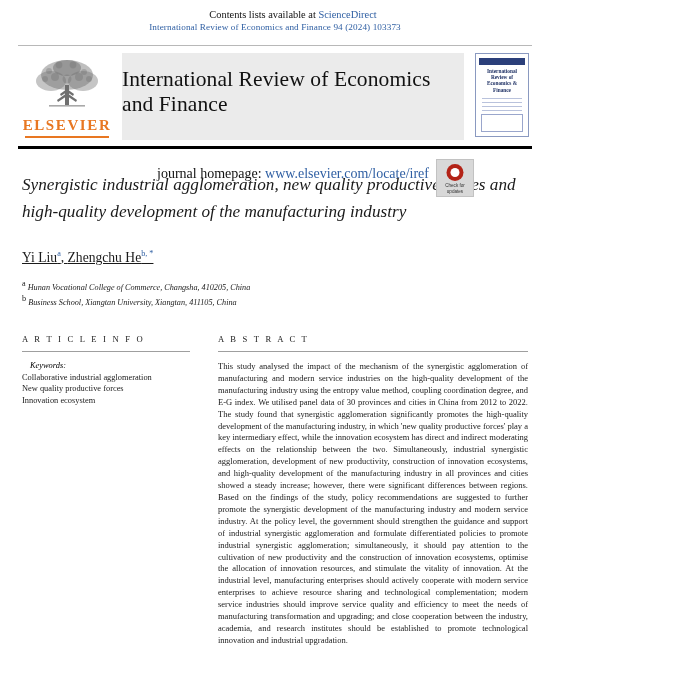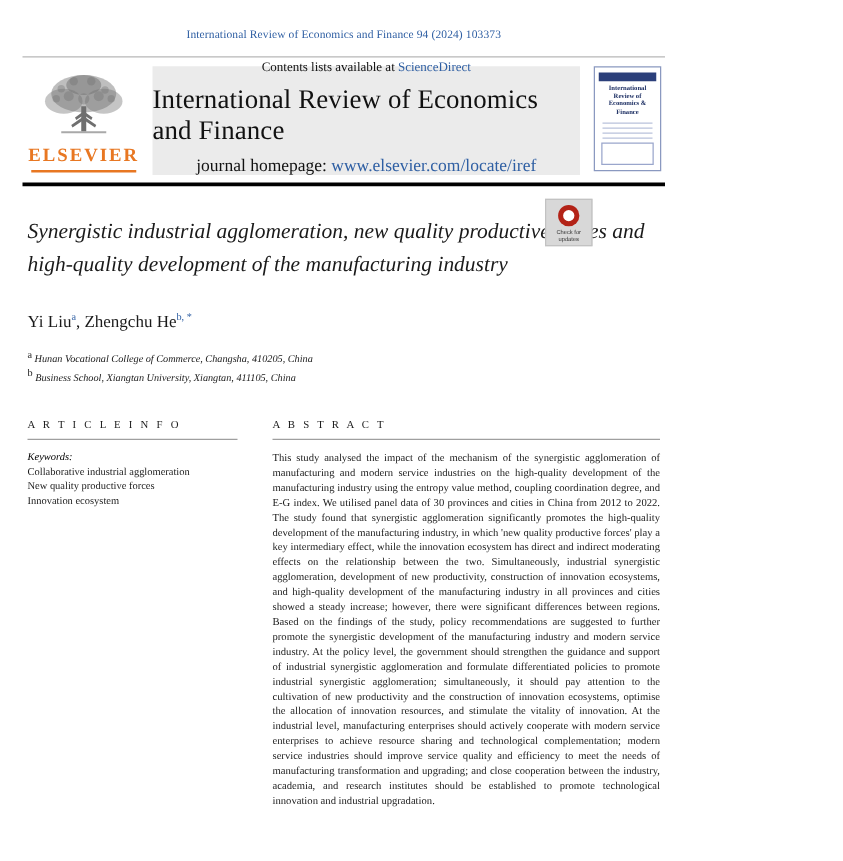--- a/index.html
+++ b/index.html
@@ -72,20 +72,21 @@
   .journal-center {
     flex: 1 1 auto;
     background: #ebebeb;
     margin: 0 8px 0 6px;
     display: flex;
     flex-direction: column;
     align-items: center;
     justify-content: center;
     padding: 4px 0 6px 0;
     box-sizing: border-box;
+    gap: 40px;
   }
   .contents-line {
     font-size: 10.4px;
     color: #111111;
     margin-bottom: 5px;
   }
   .contents-line .sd-link {
     color: #2f5fa3;
   }
   .journal-title {
@@ -205,20 +206,21 @@
     font-size: 4.6px;
     color: #333333;
     line-height: 5.4px;
   }
 
   
   .authors {
     margin: 24px 22px 0 22px;
     font-size: 13.6px;
     color: #1a1a1a;
+    text-decoration: underline;
   }
   .authors sup, .aff sup {
     font-size: 8.2px;
     vertical-align: super;
   }
   .authors .sup-link {
     color: #2f5fa3;
   }
   .affiliations {
     margin: 12px 22px 0 22px;
@@ -257,20 +259,21 @@
   }
   .rule {
     border-top: 1px solid #9f9f9f;
     margin: 0 0 9px 0;
     width: 100%;
   }
   .kw-head {
     font-size: 8.4px;
     font-style: italic;
     margin-bottom: 2px;
+    margin-left: 8px;
   }
   .kw-list {
     font-size: 8.4px;
     line-height: 11.4px;
     color: #1a1a1a;
   }
   .abstract-text {
     font-size: 8.5px;
     line-height: 11.9px;
     text-align: justify;

